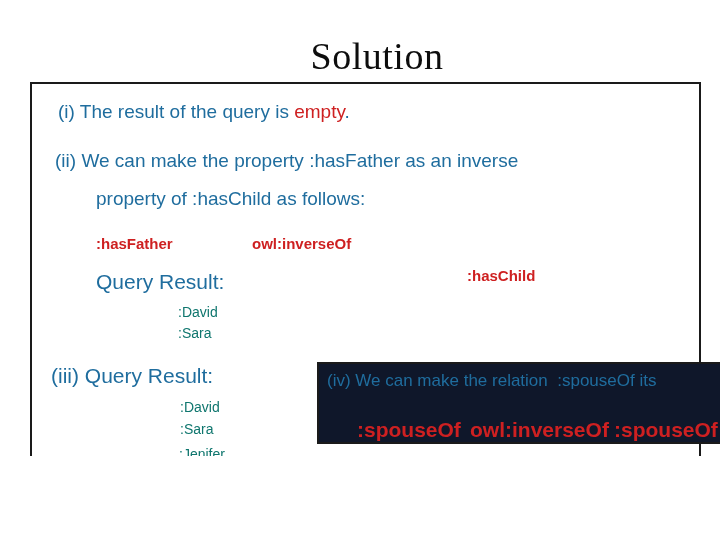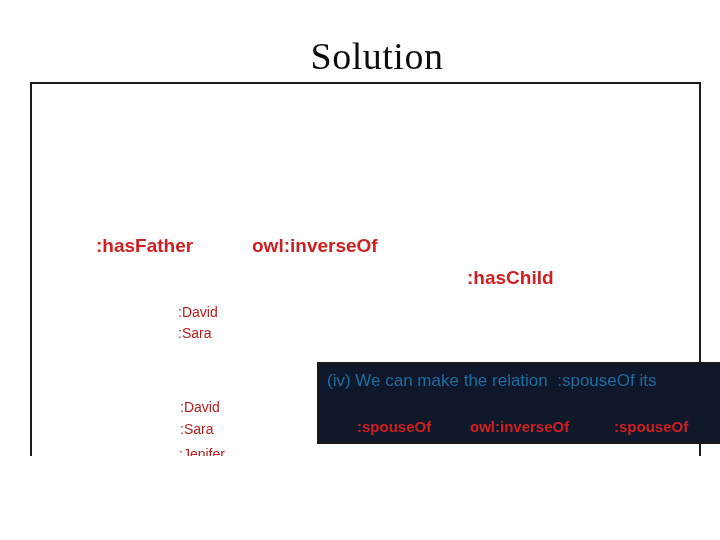--- a/index.html
+++ b/index.html
@@ -26,54 +26,59 @@
   .outer-box {
     position: absolute;
     left: 30px; top: 82px;
     width: 667px; height: 406px;
     border: 2px solid #1a1a1a;
     background: #ffffff;
   }
   .abs { position: absolute; white-space: pre; }
   .blue  { color: #1f6d9e; }
   .red   { color: #ce2021; }
-  .lred  { color: #b91c1c; }
+  .lred  { color: #0f766e; }
   .body-text { font-size: 19px; }
-  .triple-text { font-size: 19px; font-weight: bold; }
+  .triple-text { font-size: 15px; font-weight: bold; }
   .qr-label { font-size: 21px; }
   .list-text { font-size: 14px; }
   .inner-box {
     position: absolute;
     left: 285px; top: 362px;
     width: 403px; height: 78px;
     border: 2px solid #1a1a1a;
     background: #0f172a;
     margin-left: 32px;
   }
   .iv-text { font-size: 17px; }
-  .iv-triple { font-size: 15px; font-weight: bold; }
+  .iv-triple { font-size: 21px; font-weight: bold; }
 </style>
 </head>
 <body>
 
 <div id="slide">
 
   <div class="title">Solution</div>
 
   <div class="outer-box">
 
+    <div class="abs body-text" style="left:26px; top:17px;"><span class="blue">(i) The result of the query is </span><span class="red">empty</span><span class="blue">.</span></div>
 
+    <div class="abs body-text blue" style="left:23px; top:66px;">(ii) We can make the property :hasFather as an inverse</div>
+    <div class="abs body-text blue" style="left:64px; top:104px;">property of :hasChild as follows:</div>
 
     <div class="abs triple-text red" style="left:64px; top:151px;">:hasFather</div>
     <div class="abs triple-text red" style="left:220px; top:151px;">owl:inverseOf</div>
     <div class="abs triple-text red" style="left:435px; top:151px;margin-top:32px;">:hasChild</div>
 
+    <div class="abs qr-label blue" style="left:64px; top:186px;">Query Result:</div>
     <div class="abs list-text lred" style="left:146px; top:220px;">:David</div>
     <div class="abs list-text lred" style="left:146px; top:241px;">:Sara</div>
 
+    <div class="abs qr-label blue" style="left:19px; top:280px;">(iii) Query Result:</div>
     <div class="abs list-text lred" style="left:148px; top:315px;">:David</div>
     <div class="abs list-text lred" style="left:148px; top:337px;">:Sara</div>
     <div class="abs list-text lred" style="left:147px; top:362px;">:Jenifer</div>
     <div class="abs list-text lred" style="left:142px; top:383px;">:Robert</div>
   </div>
 
   <div class="inner-box">
     <div class="abs iv-text blue" style="left:8px; top:7px;">(iv) We can make the relation  :spouseOf its</div>
     <div class="abs iv-triple red" style="left:38px; top:54px;">:spouseOf</div>
     <div class="abs iv-triple red" style="left:151px; top:54px;">owl:inverseOf</div>

